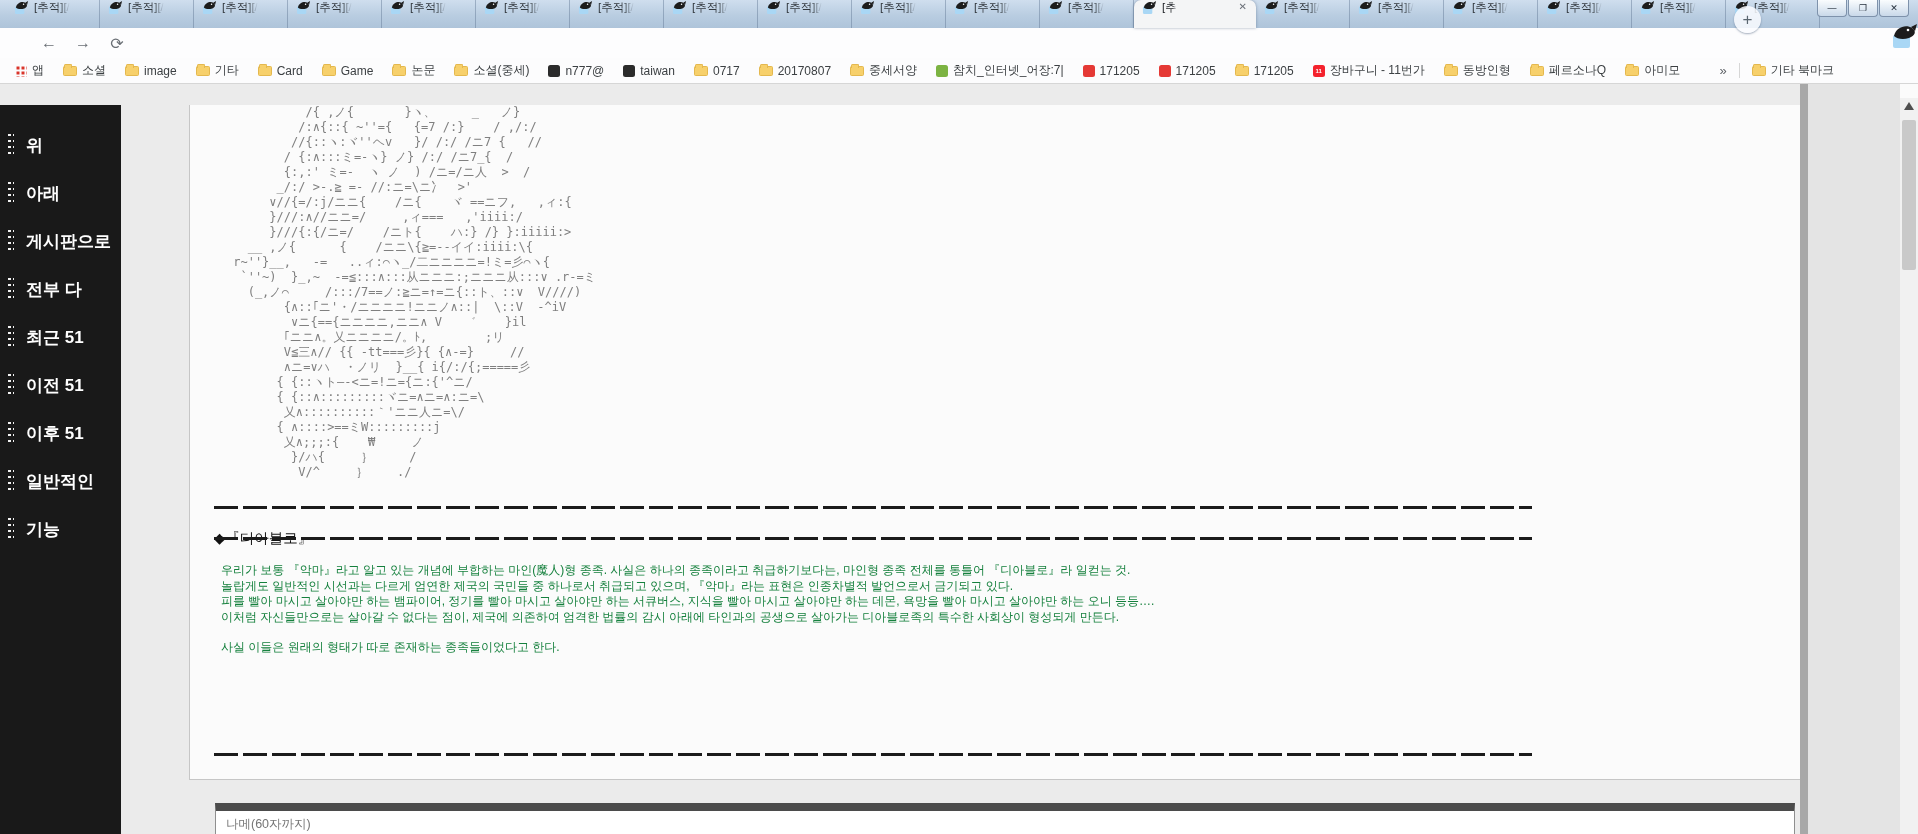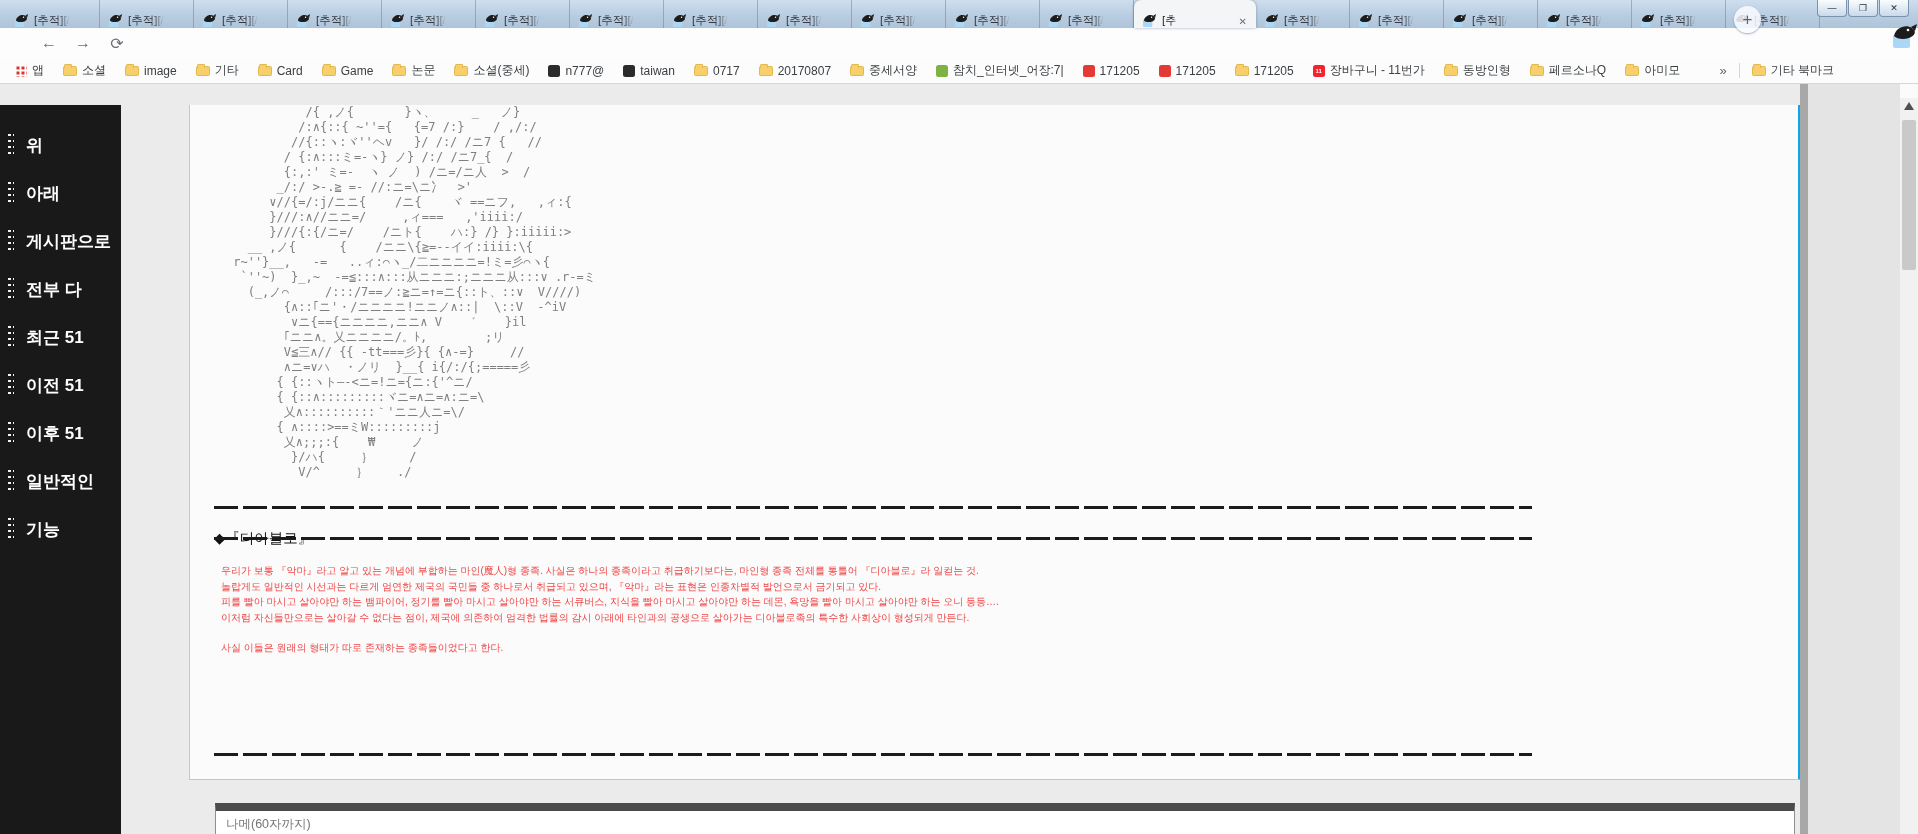--- a/index.html
+++ b/index.html
@@ -4,21 +4,21 @@
 <title>[추적]</title>
 <style>
   * { box-sizing: border-box; margin: 0; padding: 0; }
   html,body { width:1918px; height:834px; overflow:hidden; }
   body { position:relative; background:#ebebeb; font-family:"Liberation Sans","DejaVu Sans",sans-serif; }
 
   
   .tabstrip { position:absolute; left:0; top:0; width:1918px; height:28px;
     background:linear-gradient(180deg,#cfdeee 0%,#b9cde1 55%,#aec4da 100%); }
   #tabs { position:absolute; left:6px; top:0; height:28px; display:flex; }
-  .tab { position:relative; width:94px; height:28px; display:flex; align-items:flex-end;
+  .tab { position:relative; width:94px; height:28px; display:flex; align-items:flex-start;
     padding:0 6px 0 8px; border-right:1px solid rgba(96,118,146,.45); cursor:default; }
   .tab .fav { width:15px; height:15px; flex:0 0 15px; margin-right:5px; }
   .tab .tlabel { font-size:11.5px; color:#33393f; white-space:nowrap; overflow:hidden;
     -webkit-mask-image:linear-gradient(90deg,#000 70%,transparent 100%);
     mask-image:linear-gradient(90deg,#000 70%,transparent 100%); }
   .tab.active { width:122px; background:#f4f5f6; border-radius:7px 7px 0 0;
     border-right:none; box-shadow:0 0 3px rgba(60,80,110,.5); z-index:2; }
   .tab.active .tlabel { color:#1e2126; }
   .tclose { margin-left:auto; font-size:10px; color:#6b7078; padding:1px 3px; border-radius:7px; }
   .newtab { position:absolute; left:1734px; top:6px; width:27px; height:27px; border-radius:50%;
@@ -78,30 +78,30 @@
 
   .sidebar { position:absolute; left:0; top:21px; width:121px; height:729px; background:#191919;
     padding-top:16px; }
   .side-item { height:48px; display:flex; align-items:center; padding-left:7px; }
   .grip { width:7px; height:26px; margin-right:12px;
     background-image:radial-gradient(circle,#f2f2f2 1.3px,transparent 1.5px);
     background-size:5px 6px; }
   .side-label { color:#ffffff; font-weight:bold; font-size:17px; white-space:nowrap; }
 
   .card { position:absolute; left:189px; top:21px; width:1613px; height:675px; background:#fbfbfb;
-    border-left:1px solid #c6c6c6; border-right:4px solid #0ea5e9; border-bottom:1px solid #c6c6c6; }
+    border-left:1px solid #c6c6c6; border-right:1px solid #0ea5e9; border-bottom:1px solid #c6c6c6; }
   .ascii { position:absolute; left:36px; top:0px; font-family:"DejaVu Sans Mono",monospace;
     font-size:12px; line-height:15px; color:#7f7f7f; white-space:pre; }
   .rule { position:absolute; left:24px; width:1318px; height:3px;
     background:repeating-linear-gradient(90deg,#1b1b1b 0,#1b1b1b 24px,transparent 24px,transparent 29px); }
   .rule.r1 { top:401px; } .rule.r2 { top:432px; } .rule.r3 { top:648px; }
   .heading { position:absolute; left:24px; top:424px; font-size:14.5px; color:#111; }
   #paras { position:absolute; left:31px; top:458px; }
   .para { margin-bottom:15px; }
-  .pline { font-size:10px; line-height:15.5px; color:#ef4444; white-space:nowrap; }
+  .pline { font-size:12px; line-height:15.5px; color:#15803d; white-space:nowrap; }
 
   .form-box { position:absolute; left:215px; top:719px; width:1580px; height:70px; background:#ffffff;
     border:1px solid #8f8f8f; border-top:8px solid #4b4b4b; }
   .form-name { display:block; width:99%; margin:6px 0 0 10px; border:none; outline:none;
     font-size:12.5px; color:#8e8e8e; font-family:inherit; background:transparent; }
 
   .divider-strip { position:absolute; left:1800px; top:0; width:8px; height:750px; background:#a8a8a8; }
   .gray-zone { position:absolute; left:1808px; top:0; width:92px; height:750px; background:#e4e4e4; }
   .scrollbar { position:absolute; left:1900px; top:0; width:18px; height:750px; background:#f1f1f1; }
   .sb-cap { position:absolute; left:0; top:0; width:18px; height:14px; background:#fbfbfb; }

